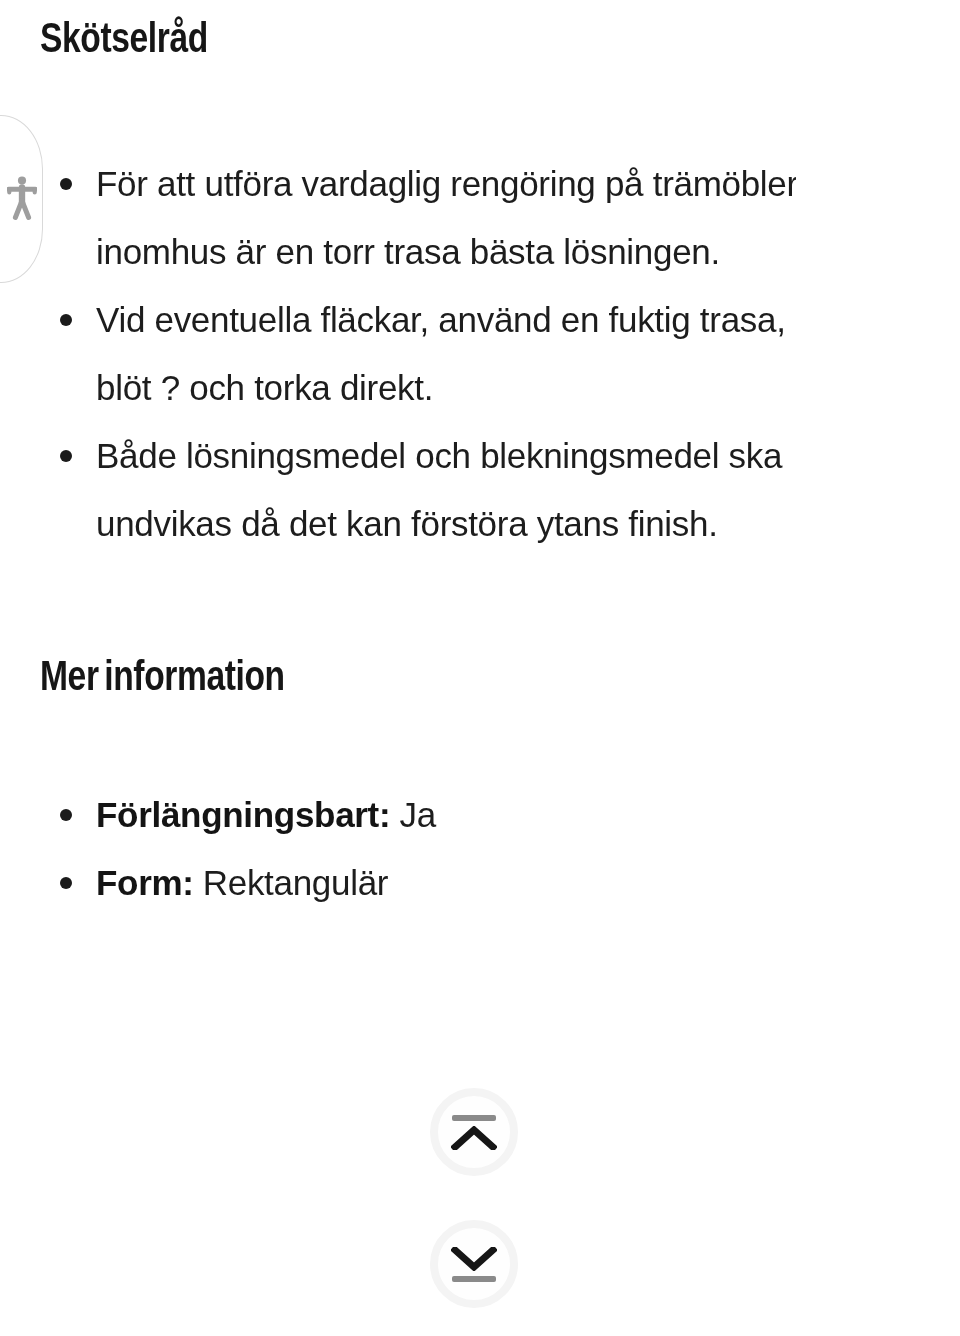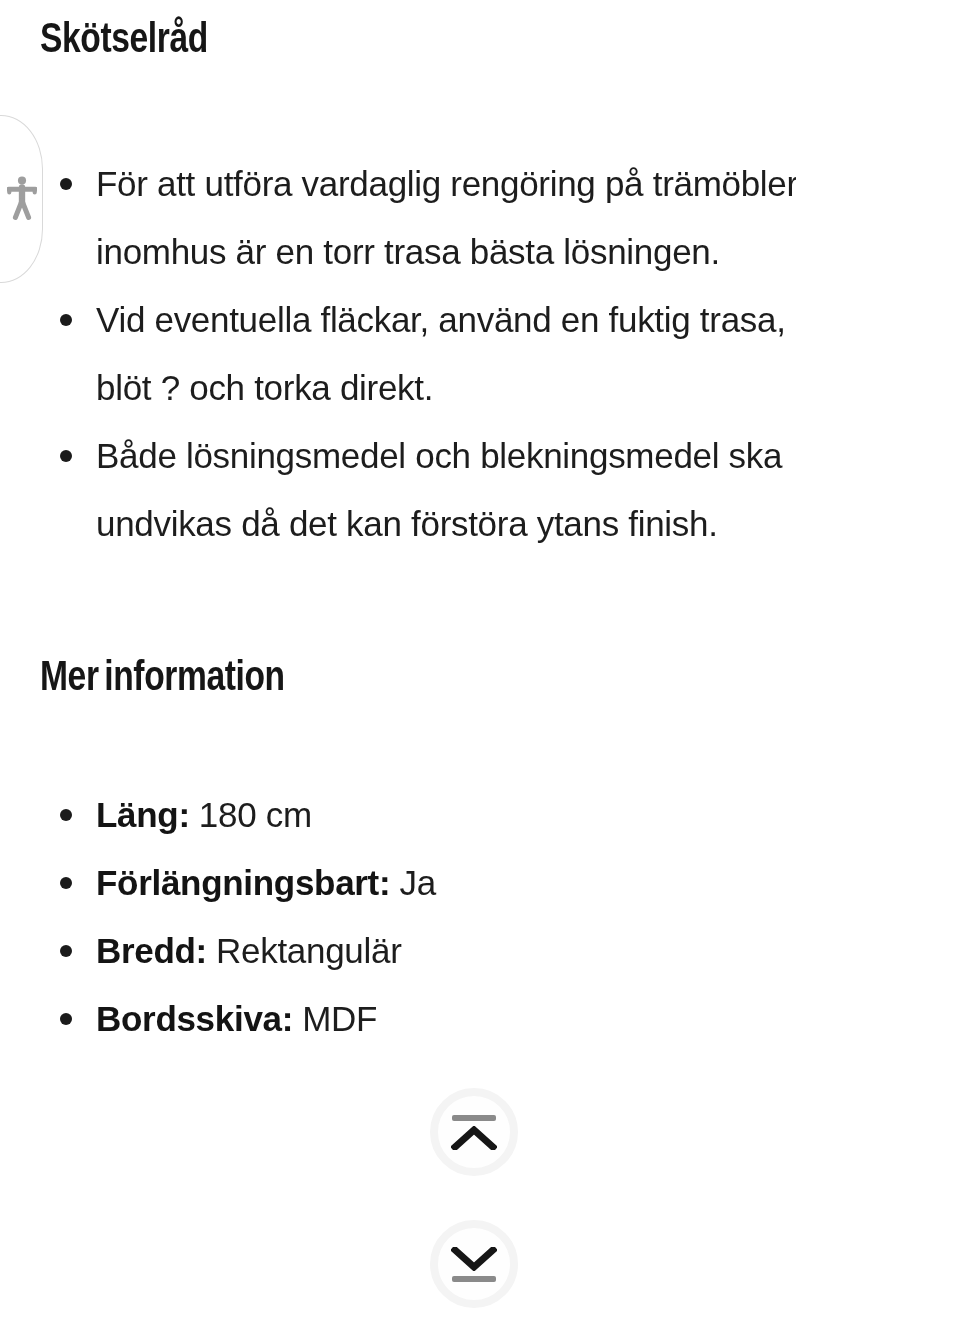--- a/index.html
+++ b/index.html
@@ -123,24 +123,22 @@
 inomhus är en torr trasa bästa lösningen.</li>
     <li>Vid eventuella fläckar, använd en fuktig trasa, inte
 blöt ? och torka direkt.</li>
     <li>Både lösningsmedel och blekningsmedel ska
 undvikas då det kan förstöra ytans finish.</li>
   </ul>
 
   <h2 class="h2 moreinfo">Mer information</h2>
 
   <ul class="blist spec-list">
-    <li><span class="spec-label">Läng:</span><span>180 cm</span></li>
     <li><span class="spec-label">Förlängningsbart:</span><span>Ja</span></li>
-    <li><span class="spec-label">Bredd:</span><span>Rektangulär</span></li>
-    <li><span class="spec-label">Bordsskiva:</span><span>MDF</span></li>
+    <li><span class="spec-label">Form:</span><span>Rektangulär</span></li>
   </ul>
 
   <div class="a11y-tab">
     <span style="display:inline-flex;">
       <svg width="30" height="52" viewBox="0 0 34 58" fill="none">
         <circle cx="17" cy="8" r="4.6" fill="#9e9e9e"></circle>
         <path d="M2 18 L32 18" stroke="#9e9e9e" stroke-width="5.6" stroke-linecap="round"></path>
         <path d="M2.6 18 L2.6 21.5" stroke="#9e9e9e" stroke-width="4.6" stroke-linecap="round"></path>
         <path d="M31.4 18 L31.4 21.5" stroke="#9e9e9e" stroke-width="4.6" stroke-linecap="round"></path>
         <path d="M17 16 L17 33" stroke="#9e9e9e" stroke-width="7.2" stroke-linecap="round"></path>

